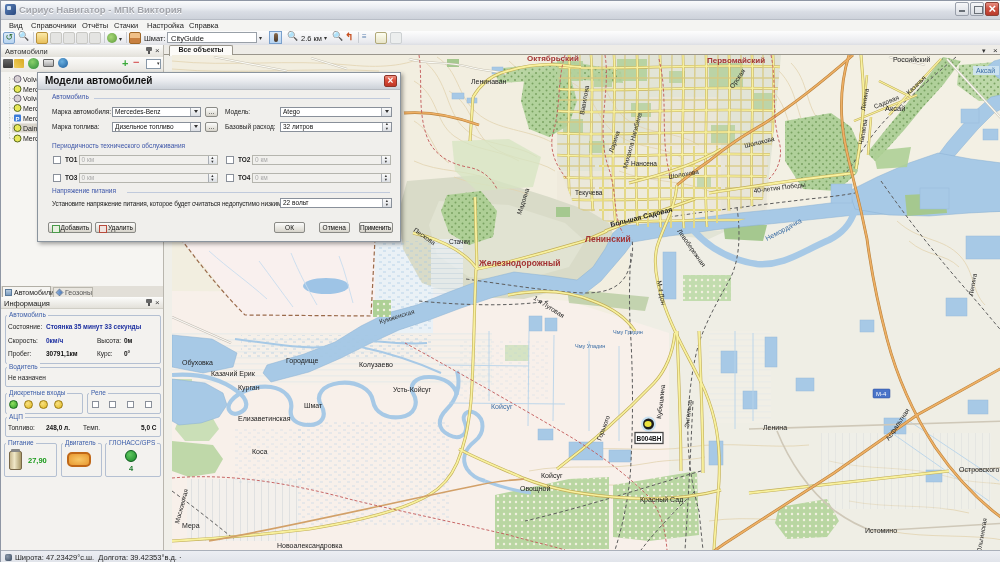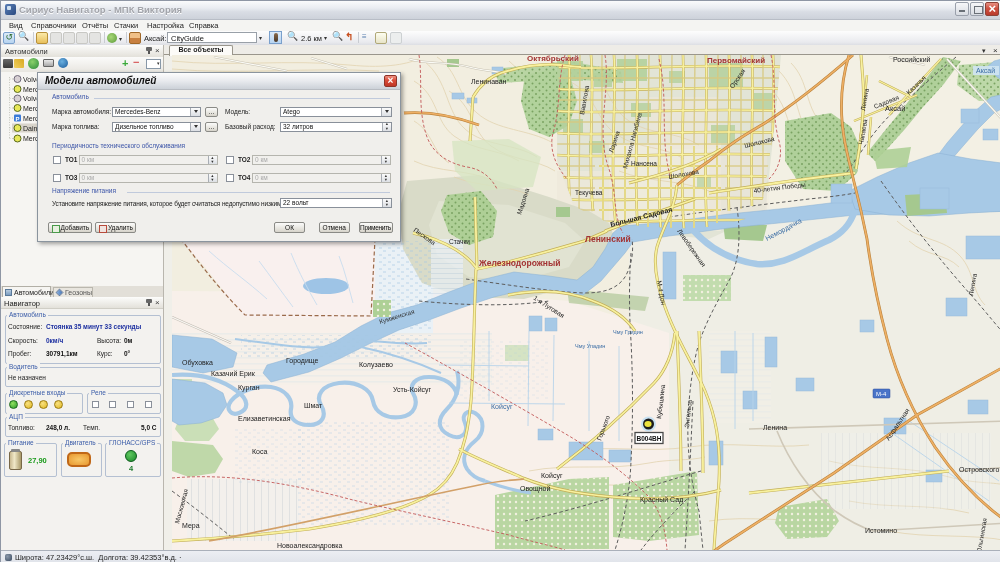--- a/index.html
+++ b/index.html
@@ -89,21 +89,21 @@
     <div class="tbi" style="left:35px;background:linear-gradient(#fbe9a8,#e8c05c);border:1px solid #b89038;box-sizing:border-box;"></div>
     <div class="tbi" style="left:49px;background:#e4e4e2;border:1px solid #c8c8c4;box-sizing:border-box;"></div>
     <div class="tbi" style="left:62px;background:#e4e4e2;border:1px solid #c8c8c4;box-sizing:border-box;"></div>
     <div class="tbi" style="left:75px;background:#e4e4e2;border:1px solid #c8c8c4;box-sizing:border-box;"></div>
     <div class="tbi" style="left:88px;background:#e4e4e2;border:1px solid #c8c8c4;box-sizing:border-box;"></div>
     <div class="tsep" style="left:103px;"></div>
     <div class="tbi" style="left:106px;background:radial-gradient(circle at 40% 40%,#a8d878,#5a9838);border-radius:50%;width:10px;height:10px;top:2px;"></div>
     <span style="position:absolute;left:118px;top:4px;font-size:6px;color:#333;">▾</span>
     <div class="tsep" style="left:125px;"></div>
     <div class="tbi" style="left:128px;background:linear-gradient(#f0c088 50%,#c88040 50%);border:1px solid #a06828;box-sizing:border-box;"></div>
-    <span style="position:absolute;left:143px;top:3px;font-size:7.5px;color:#222;">Аксай:</span>
+    <span style="position:absolute;left:143px;top:3px;font-size:7.5px;color:#222;">Шмат:</span>
     <div style="position:absolute;left:166px;top:1px;width:90px;height:11px;background:#fff;border:1px solid #99a0a8;box-sizing:border-box;font-size:7.5px;color:#111;padding:1px 0 0 3px;">CityGuide</div>
     <span style="position:absolute;left:258px;top:3px;font-size:6px;color:#333;">▾</span>
     <div style="position:absolute;left:268px;top:0px;width:13px;height:13px;border:1px solid #7aa0cc;background:linear-gradient(#dcebfa,#b8d4f0);box-sizing:border-box;">
         <span style="position:absolute;left:4px;top:1px;width:4px;height:9px;background:linear-gradient(#8a6a4a,#4a3828);border-radius:2px;"></span>
       </div>
     <div class="tbi" style="left:286px;">
         <span style="position:absolute;left:0px;top:-1px;font-size:9px;color:#3a6ca8;">🔍</span>
       </div>
     <span style="position:absolute;left:300px;top:3px;font-size:7.5px;color:#222;">2.6 км</span>
     <span style="position:absolute;left:323px;top:3px;font-size:6px;color:#333;">▾</span>
@@ -662,21 +662,21 @@
       <div style="position:absolute;left:1px;top:0px;width:49px;height:11px;background:#f6f5f2;border:1px solid #b2afa6;border-bottom:none;box-sizing:border-box;">
         <span style="position:absolute;left:2px;top:1.5px;width:7px;height:7px;background:linear-gradient(#b8cce0,#7a9cc0);border:1px solid #5a7a9a;box-sizing:border-box;"></span>
         <span style="position:absolute;left:11px;top:1.5px;font-size:7px;color:#222;">Автомобили</span>
       </div>
       <div style="position:absolute;left:52px;top:1px;width:40px;height:10px;background:#e8e5de;border:1px solid #bab7ae;border-bottom:none;box-sizing:border-box;">
         <span style="position:absolute;left:2px;top:1px;width:7px;height:7px;background:linear-gradient(45deg,#88b0e0,#4a78b8);border:1px solid #3a5a8a;box-sizing:border-box;transform:rotate(45deg) scale(0.8);"></span>
         <span style="position:absolute;left:11px;top:1px;font-size:7px;color:#555;">Геозоны</span>
       </div>
     </div>
     <div style="position:absolute;left:0;top:11px;width:162px;height:12px;background:linear-gradient(#fcfcfb,#e3e1da);border-bottom:1px solid #d0cec6;box-sizing:border-box;">
-      <span style="position:absolute;left:3px;top:2px;font-size:7.5px;color:#222;">Навигатор</span>
+      <span style="position:absolute;left:3px;top:2px;font-size:7.5px;color:#222;">Информация</span>
       <span class="pin" style="left:147px;top:5px;"></span>
       <span style="position:absolute;left:154px;top:1px;font-size:8px;color:#444;">×</span>
     </div>
     <div class="fset" style="left:4px;top:29px;width:154px;height:47px;"></div>
     <div class="flbl" style="left:6px;top:25px;">Автомобиль</div>
     <span style="position:absolute;left:7px;top:37px;">Состояние:</span>
       <span class="ival" style="position:absolute;left:45px;top:37px;">Стоянка 35 минут 33 секунды</span>
     <span style="position:absolute;left:7px;top:50.5px;">Скорость:</span>
       <span class="ival" style="position:absolute;left:45px;top:50.5px;">0км/ч</span>
     <span style="position:absolute;left:96px;top:50.5px;">Высота:</span>
@@ -718,21 +718,21 @@
     <div class="flbl" style="left:106px;top:153px;">ГЛОНАСС/GPS</div>
     <span style="position:absolute;left:124px;top:164px;width:12px;height:12px;border-radius:50%;background:radial-gradient(circle at 38% 35%,#60c860,#1a8a2a);border:1px solid #0a5a1a;box-sizing:border-box;"></span>
     <span style="position:absolute;left:128px;top:178px;font-size:7.5px;font-weight:bold;color:#1a7a2a;">4</span>
   </div>
   <div id="statusbar">
     <span style="position:absolute;left:4px;top:3px;width:7px;height:7px;background:radial-gradient(circle at 35% 35%,#8a98aa,#3a4a60);border-radius:2px;"></span>
     <span style="position:absolute;left:14px;top:2px;">Широта: 47.23429°с.ш.&nbsp; Долгота: 39.42353°в.д. ·</span>
   </div>
   <div id="dlg">
     <div id="dlgtitle">
-        <span class="t" style="font-size:10px;font-style:italic;">Модели автомобилей</span>
+        <span class="t" style="font-size:10px;">Модели автомобилей</span>
       </div>
     <div id="dlgx">×</div>
     <div class="dgl" style="left:14px;top:20px;">Автомобиль</div>
     <div class="dline" style="left:56px;top:24.5px;width:296px;"></div>
     <div class="dl" style="left:14px;top:35px;">Марка автомобиля:</div>
     <div class="dfield combo" style="left:74px;top:33.5px;width:89px;">Mercedes-Benz</div>
     <div class="dbtn" style="left:167px;top:33.5px;width:13px;height:10px;line-height:7px;">...</div>
     <div class="dl" style="left:187px;top:35px;">Модель:</div>
     <div class="dfield combo" style="left:242px;top:33.5px;width:112px;">Atego</div>
     <div class="dl" style="left:14px;top:50px;">Марка топлива:</div>

